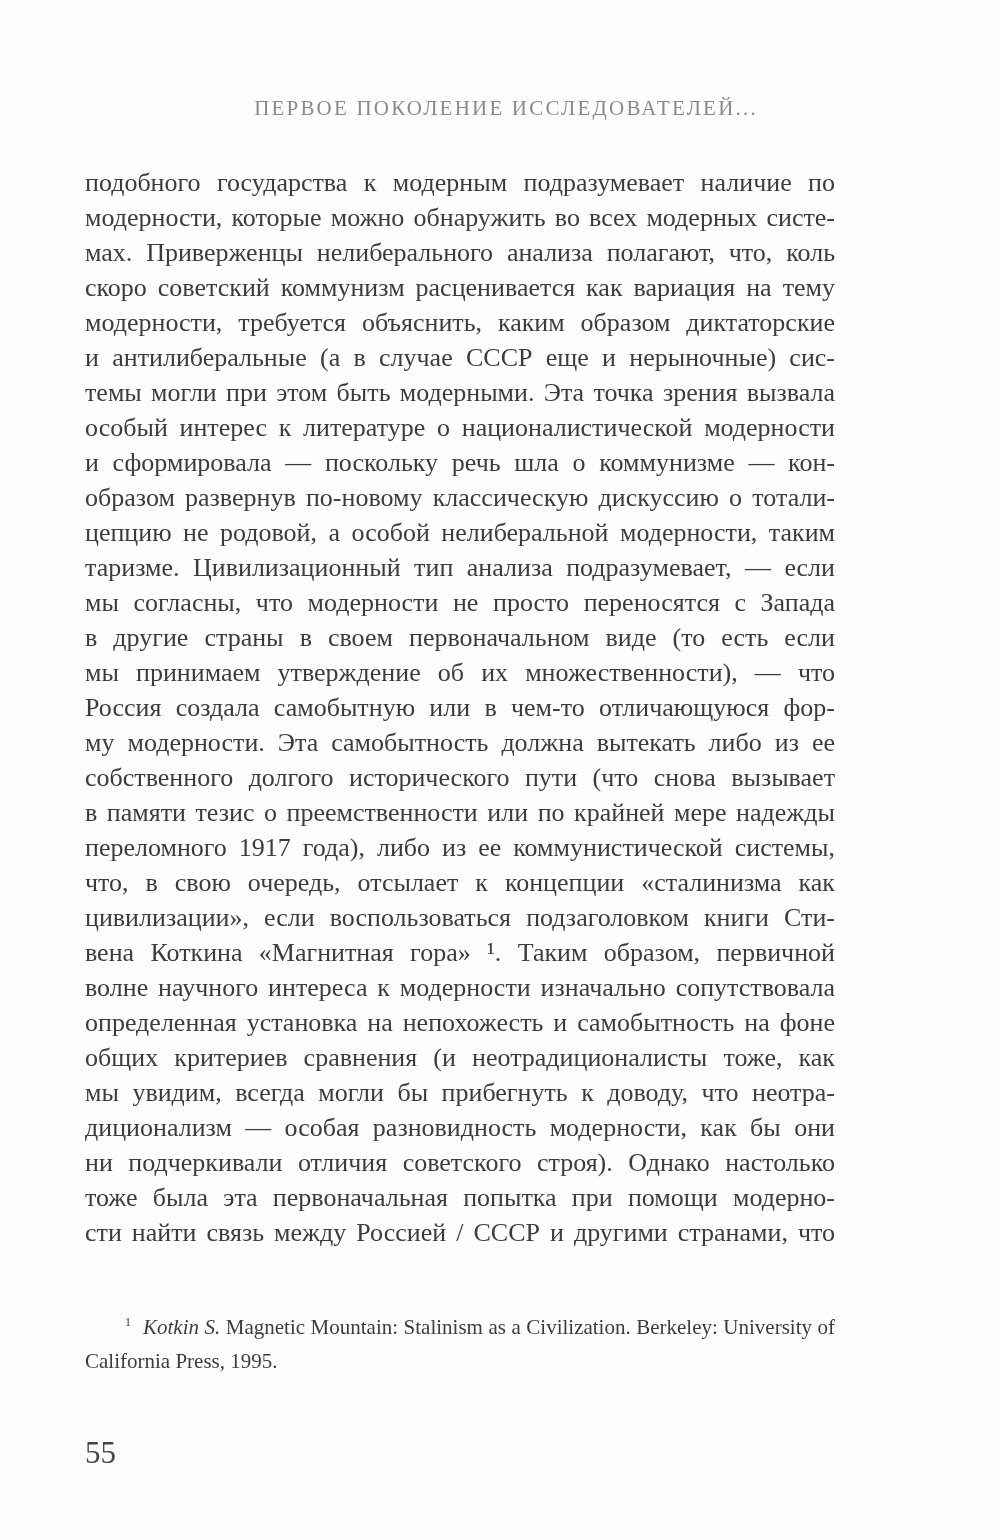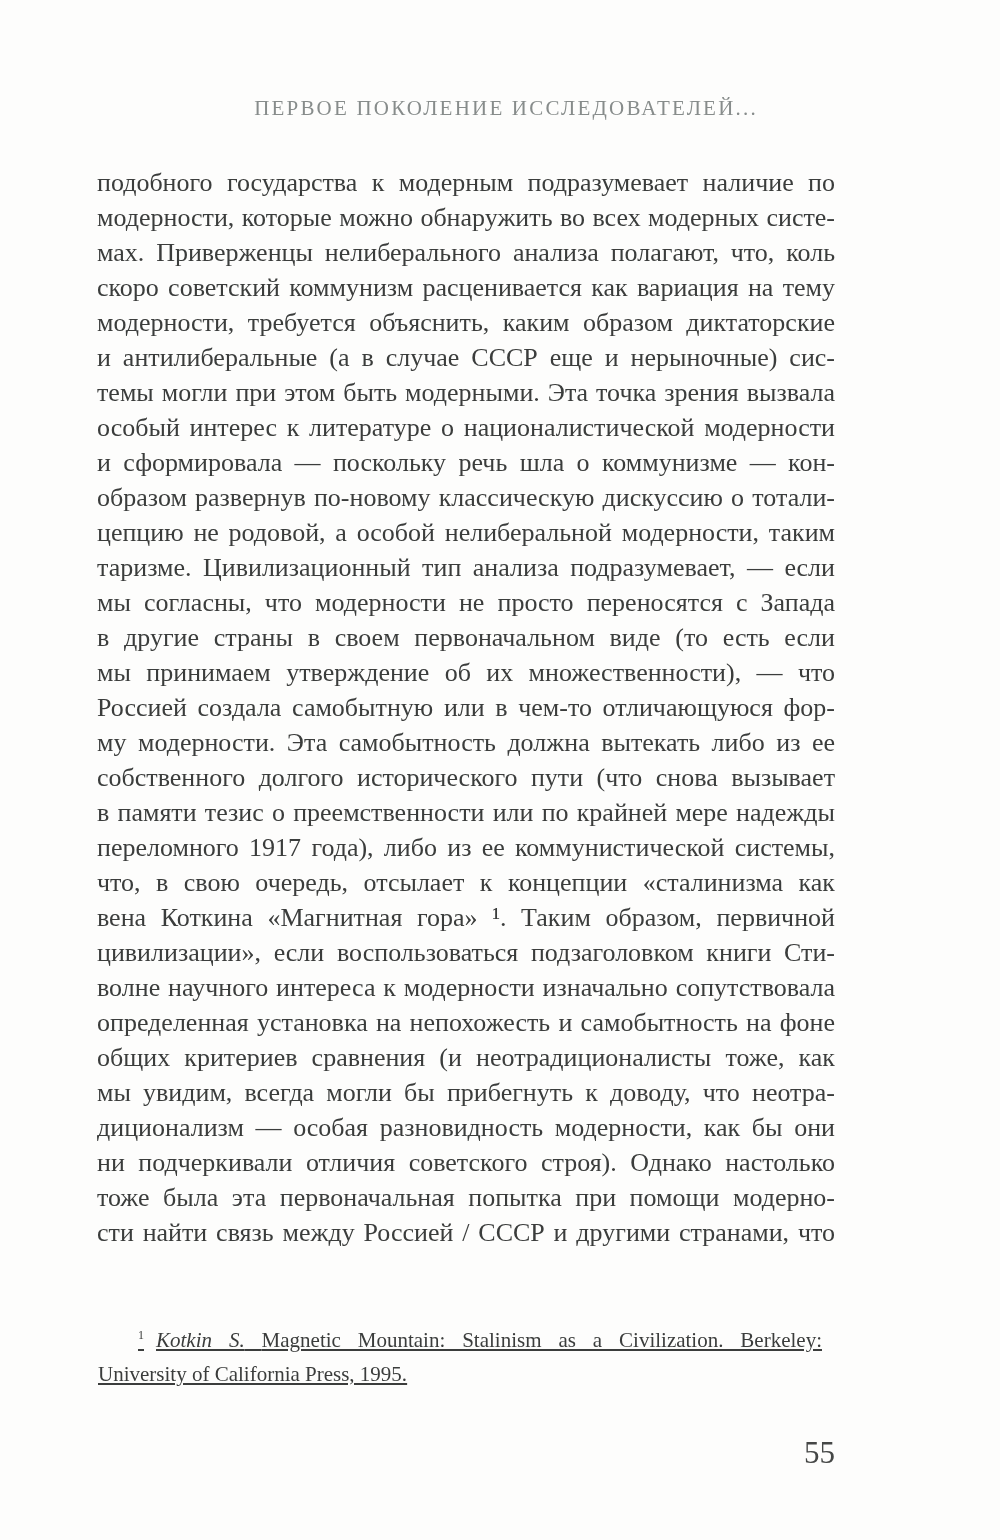--- a/index.html
+++ b/index.html
@@ -35,52 +35,50 @@
     width: 750px;
     font-size: 26px;
     line-height: 35px;
     color: #3b3d3c;
   }
   .text-line {
     text-align: justify;
     text-align-last: justify;
     height: 35px;
     white-space: normal;
-    margin-left: 12px;
   }
   .footnote {
     position: absolute;
     top: 1310px;
     left: 85px;
     width: 750px;
     font-size: 21px;
     line-height: 34px;
     color: #3b3d3c;
   }
   .footnote-para {
-    margin: 13px;
+    margin: 0;
     text-align: justify;
     text-indent: 40px;
-    text-decoration: underline;
   }
   .footnote-para sup {
     font-size: 12px;
     line-height: 0;
     vertical-align: super;
     margin-right: 12px;
   }
   .footnote-author {
     font-style: italic;
   }
   .page-number {
     position: absolute;
     top: 1434px;
     left: 85px;
     width: 750px;
-    text-align: right;
+    text-align: left;
     font-size: 31px;
     line-height: 38px;
     color: #45474 6;
     color: #454746;
   }
 </style>
 </head>
 <body>
 
 <div class="book-page">
@@ -96,28 +94,28 @@
       <div class="text-line">и антилиберальные (а в случае СССР еще и нерыночные) сис-</div>
       <div class="text-line">темы могли при этом быть модерными. Эта точка зрения вызвала</div>
       <div class="text-line">особый интерес к литературе о националистической модерности</div>
       <div class="text-line">и сформировала — поскольку речь шла о коммунизме — кон-</div>
       <div class="text-line">образом развернув по-новому классическую дискуссию о тотали-</div>
       <div class="text-line">цепцию не родовой, а особой нелиберальной модерности, таким</div>
       <div class="text-line">таризме. Цивилизационный тип анализа подразумевает, — если</div>
       <div class="text-line">мы согласны, что модерности не просто переносятся с Запада</div>
       <div class="text-line">в другие страны в своем первоначальном виде (то есть если</div>
       <div class="text-line">мы принимаем утверждение об их множественности), — что</div>
-      <div class="text-line">Россией создала самобытную или в чем-то отличающуюся фор-</div>
+      <div class="text-line">Россия создала самобытную или в чем-то отличающуюся фор-</div>
       <div class="text-line">му модерности. Эта самобытность должна вытекать либо из ее</div>
       <div class="text-line">собственного долгого исторического пути (что снова вызывает</div>
       <div class="text-line">в памяти тезис о преемственности или по крайней мере надежды</div>
       <div class="text-line">переломного 1917 года), либо из ее коммунистической системы,</div>
       <div class="text-line">что, в свою очередь, отсылает к концепции «сталинизма как</div>
+      <div class="text-line">цивилизации», если воспользоваться подзаголовком книги Сти-</div>
       <div class="text-line">вена Коткина «Магнитная гора» ¹. Таким образом, первичной</div>
-      <div class="text-line">цивилизации», если воспользоваться подзаголовком книги Сти-</div>
       <div class="text-line">волне научного интереса к модерности изначально сопутствовала</div>
       <div class="text-line">определенная установка на непохожесть и самобытность на фоне</div>
       <div class="text-line">общих критериев сравнения (и неотрадиционалисты тоже, как</div>
       <div class="text-line">мы увидим, всегда могли бы прибегнуть к доводу, что неотра-</div>
       <div class="text-line">диционализм — особая разновидность модерности, как бы они</div>
       <div class="text-line">ни подчеркивали отличия советского строя). Однако настолько</div>
       <div class="text-line">тоже была эта первоначальная попытка при помощи модерно-</div>
       <div class="text-line">сти найти связь между Россией / СССР и другими странами, что</div>
     </div>
 

